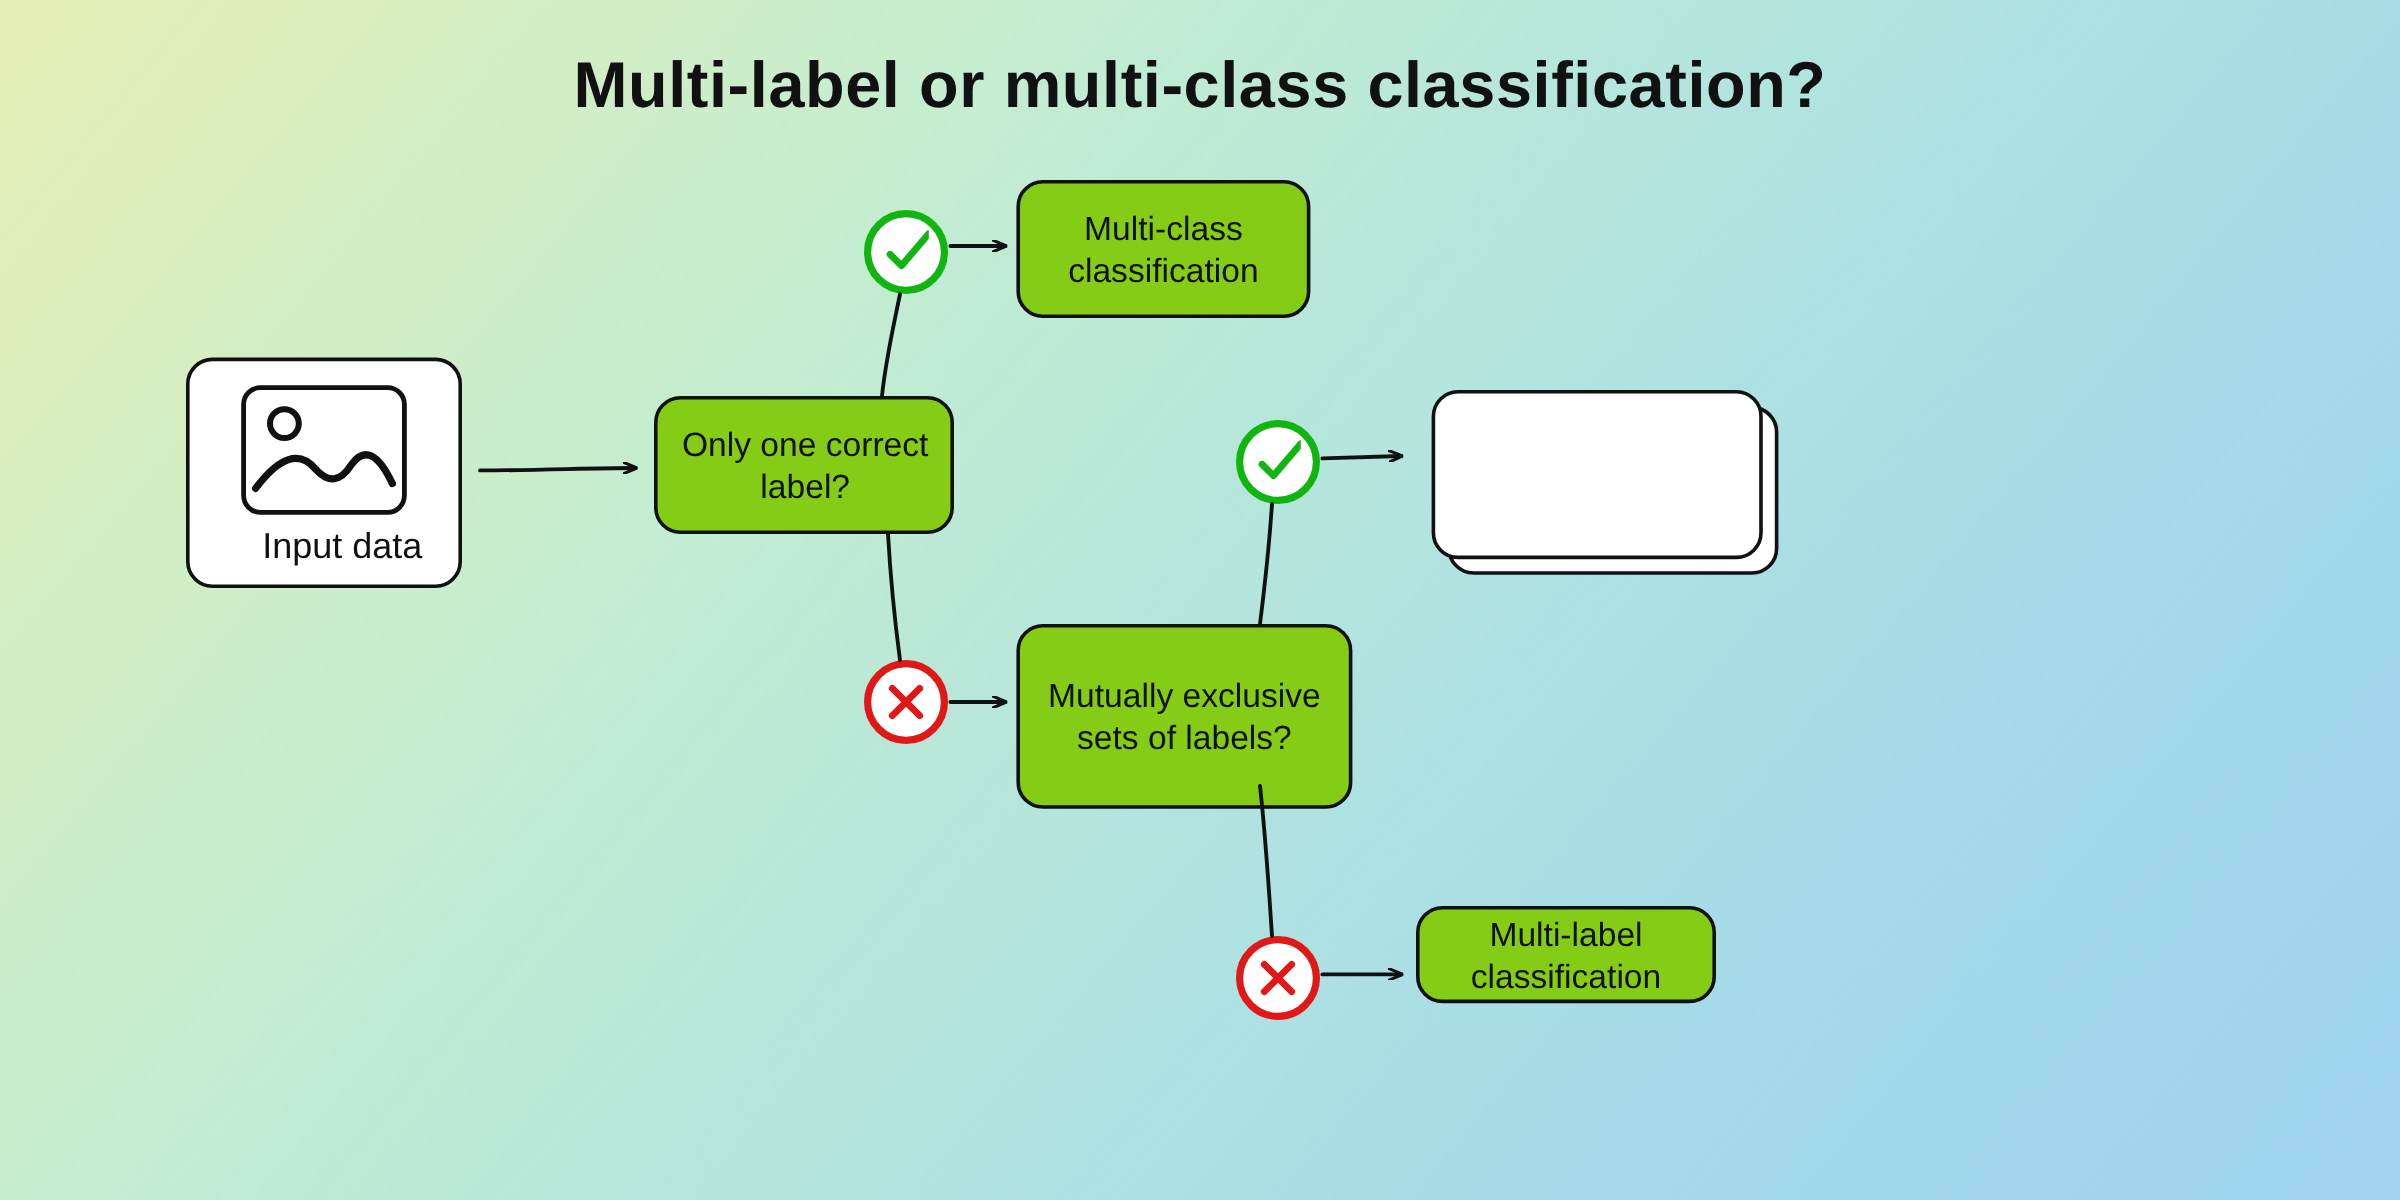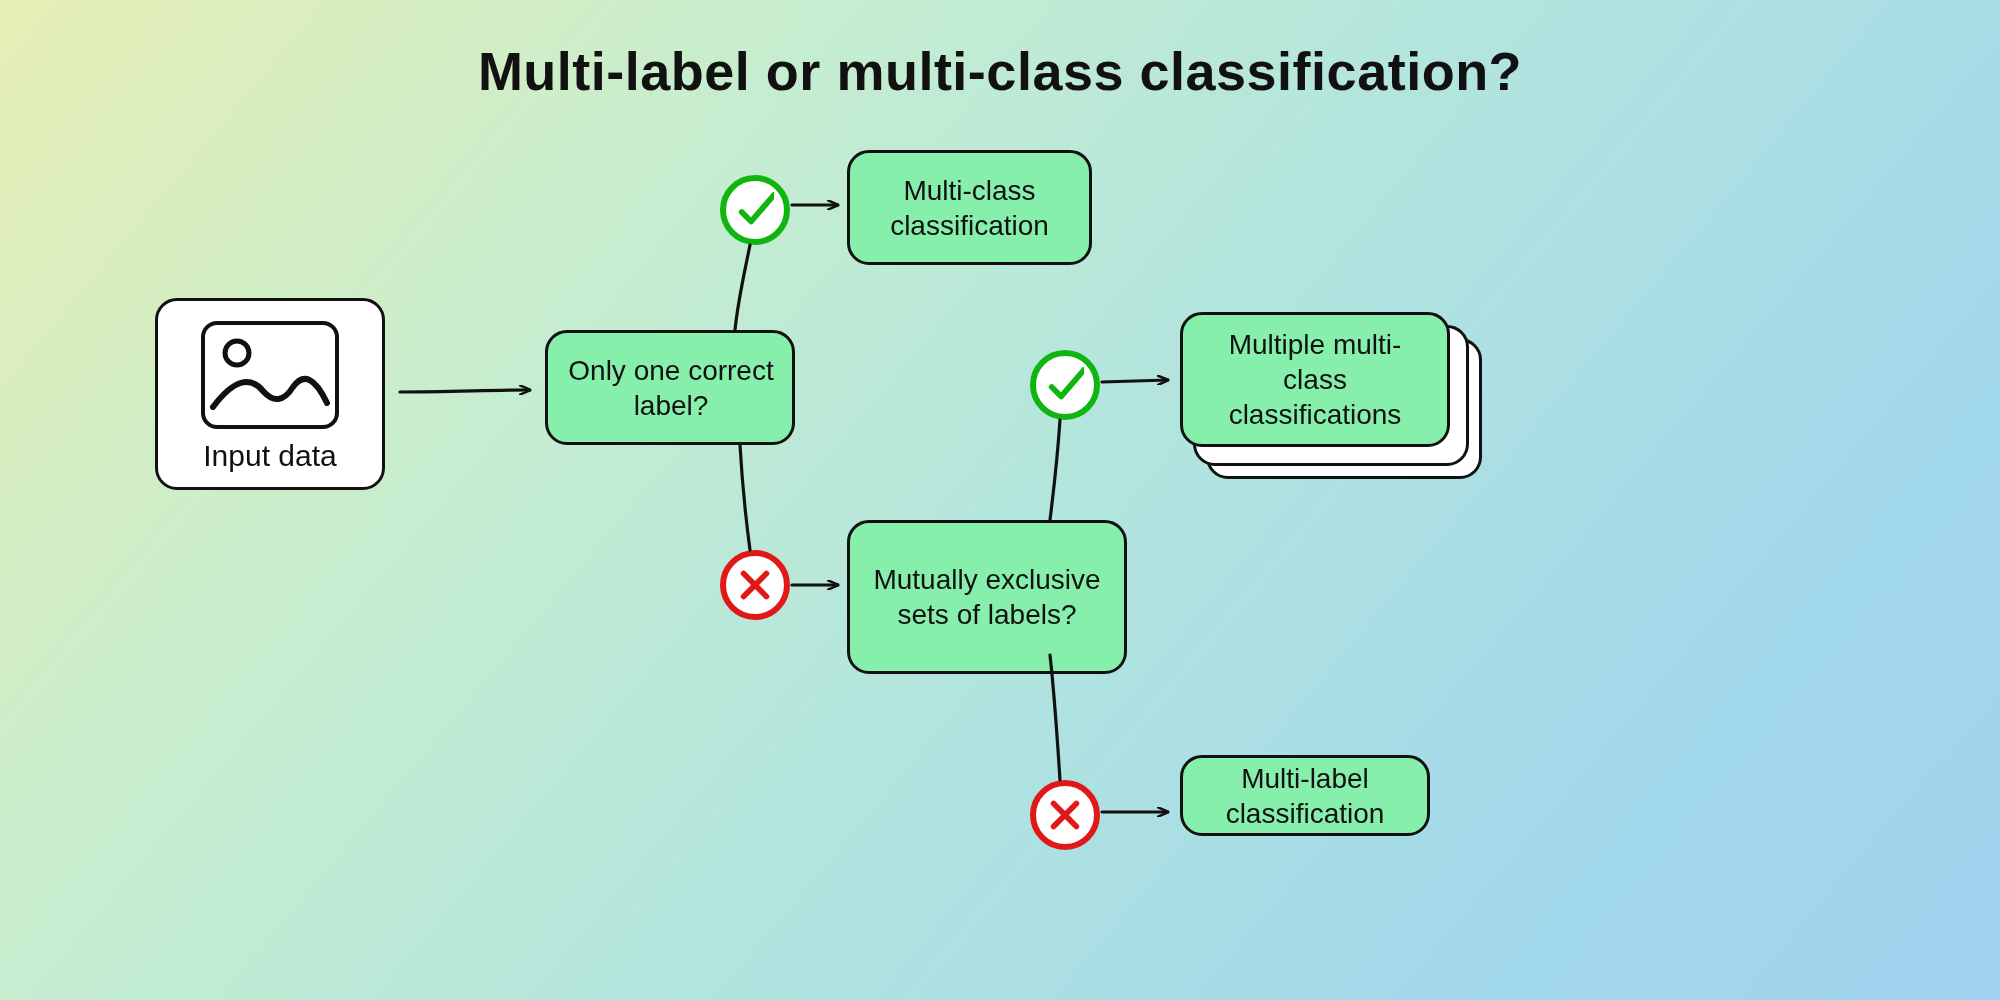--- a/index.html
+++ b/index.html
@@ -19,21 +19,21 @@
     position: absolute;
     width: 100%;
     text-align: center;
     top: 40px;
     font-size: 54px;
     font-weight: 700;
     letter-spacing: 0.5px;
   }
   .box {
     position: absolute;
-    background: #86efac;
+    background: #84cc16;
     border: 3.5px solid #111;
     border-radius: 22px;
     display: flex;
     align-items: center;
     justify-content: center;
     text-align: center;
     font-size: 28px;
     line-height: 1.25;
     padding: 10px 18px;
     box-sizing: border-box;
@@ -46,21 +46,21 @@
     background: #fff;
     border: 3.5px solid #111;
     border-radius: 22px;
   }
   .input-card {
     position: absolute;
     background: #fff;
     border: 3.5px solid #111;
     border-radius: 22px;
     padding: 20px 30px 14px 30px;
-    text-align: center;
+    text-align: right;
     font-size: 30px;
     box-sizing: border-box;
   }
   .input-card .img-frame {
     border: 4px solid #111;
     border-radius: 16px;
     width: 130px;
     height: 100px;
     margin: 0 auto 10px auto;
     position: relative;
@@ -110,23 +110,20 @@
   <span>Multi-class classification</span>
 </div>
 
 <div class="box" style="left:847px; top:520px; width:280px; height:154px;">
   <span>Mutually exclusive sets of labels?</span>
 </div>
 
 <div class="stack" style="left:1180px; top:312px; width:300px; height:155px;">
   <div class="layer" style="left:26px; top:26px; width:270px; height:135px;"></div>
   <div class="layer" style="left:13px; top:13px; width:270px; height:135px;"></div>
-  <div class="box" style="left:0; top:0; width:270px; height:135px; position:absolute;">
-    <span>Multiple multi-class classifications</span>
-  </div>
 </div>
 
 <div class="box" style="left:1180px; top:755px; width:250px; height:81px;">
   <span>Multi-label classification</span>
 </div>
 
 <div class="check-icon" style="left:720px; top:175px;">
   <svg viewBox="0 0 40 40">
       <path d="M6 22 L16 32 L40 4" fill="none" stroke="#11b50f" stroke-width="6" stroke-linecap="round" stroke-linejoin="round"></path>
     </svg>

